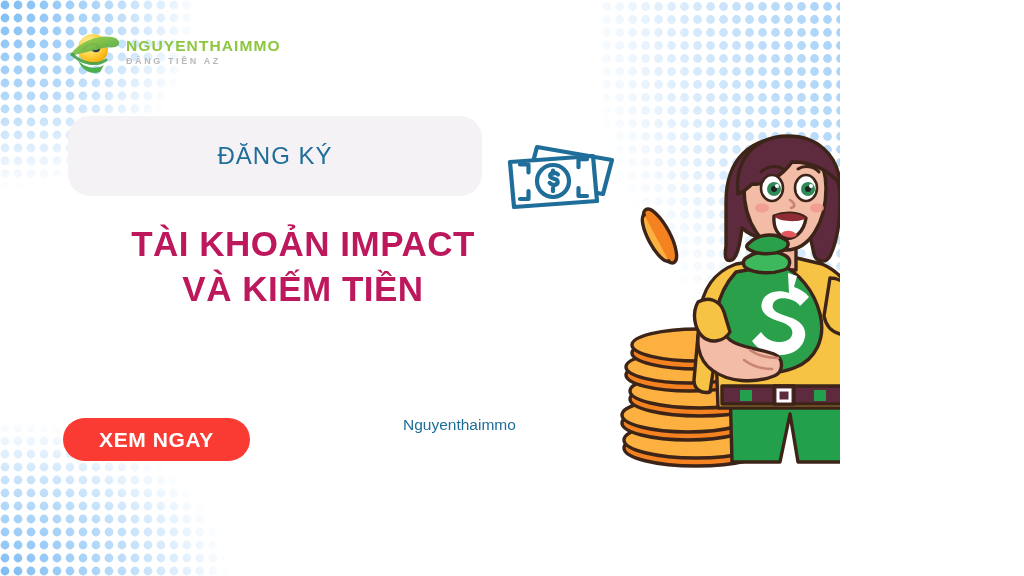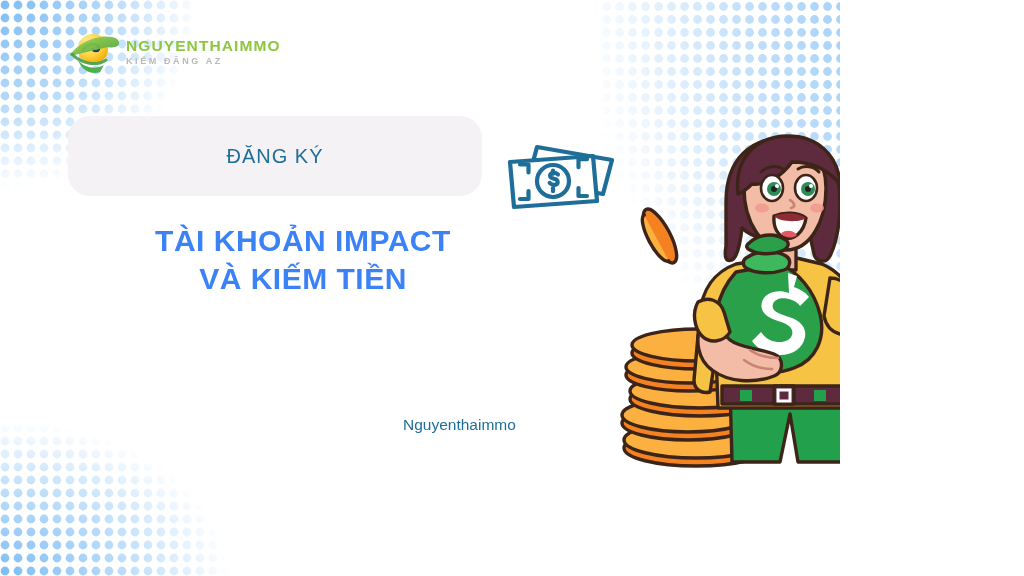--- a/index.html
+++ b/index.html
@@ -25,27 +25,27 @@
   #logo-sub{font-size:9px;font-weight:700;letter-spacing:2.6px;color:#b9b9b9;white-space:nowrap;margin-top:3px;}
 
   
   #kicker-panel{
     position:absolute;left:68px;top:116px;width:414px;height:80px;
     background:#f4f2f4;border-radius:22px;
   }
   #kicker{
     position:absolute;left:68px;top:116px;width:414px;height:80px;
     display:flex;align-items:center;justify-content:center;
-    font-size:20px;letter-spacing:1px;color:#1f6e99;font-weight:400;
+    font-size:24px;letter-spacing:1px;color:#1f6e99;font-weight:400;
   }
 
   
   #headline{position:absolute;left:68px;top:222px;width:470px;text-align:center;}
   .hl-line{
-    font-size:30px;font-weight:700;color:#3b82f6;letter-spacing:.5px;
+    font-size:35px;font-weight:700;color:#be185d;letter-spacing:.5px;
     line-height:1.28;white-space:nowrap;
   }
 
   
   #cta{
     position:absolute;left:63px;top:418px;width:187px;height:43px;
     background:#f93b33;border-radius:22px;border:none;cursor:pointer;
     color:#ffffff;font-size:21px;font-weight:700;letter-spacing:.6px;
     font-family:"Liberation Sans", sans-serif;
     display:flex;align-items:center;justify-content:center;
@@ -137,32 +137,33 @@
         </defs>
         <circle cx="27" cy="20" r="15" fill="url(#gold)"></circle>
         <path d="M17 21c4-6 11-8 15-4 2 2 1 5-2 5-2 0-3-1-3-2" fill="none" stroke="#2b3a55" stroke-width="2.6" stroke-linecap="round"></path>
         <path d="M4 27c6-12 26-22 42-19 5 1 8 4 7 7-2 5-11 3-11 3" fill="url(#grn)" opacity="0.95"></path>
         <path d="M6 25c8 9 24 13 34 6" fill="none" stroke="#43a047" stroke-width="3" stroke-linecap="round" opacity="0.9"></path>
         <path d="M12 31c6 8 18 10 26 5l-4 7c-8 3-18-1-22-12z" fill="#4caf50"></path>
       </svg>
     </div>
     <div id="logo-text">
       <div id="logo-title">NGUYENTHAIMMO</div>
-      <div id="logo-sub">KIẾM ĐĂNG AZ</div>
+      <div id="logo-sub">ĐĂNG TIỀN AZ</div>
     </div>
   </div>
 
   <div id="kicker-panel"></div>
   <div id="kicker">ĐĂNG KÝ</div>
 
   <div id="headline">
     <div class="hl-line">TÀI KHOẢN IMPACT</div>
     <div class="hl-line">VÀ KIẾM TIỀN</div>
   </div>
 
+  <button id="cta">XEM NGAY</button>
 
   <div id="contact">
     <div class="contact-line">Nguyenthaimmo</div>
   </div>
 
   <div id="money-icon">
     <svg width="122" height="84" viewBox="0 0 122 84">
       <g fill="none" stroke="#1f6e99" stroke-width="4.2" stroke-linejoin="round" stroke-linecap="round">
         <path d="M37 9 L112 22 L103 56 L28 43 Z"></path>
         <path d="M10 24 L93 18 L97 63 L14 69 Z" fill="#ffffff"></path>

